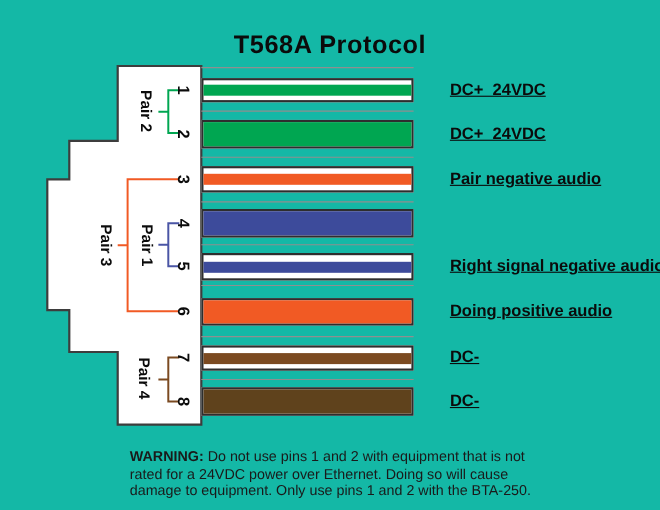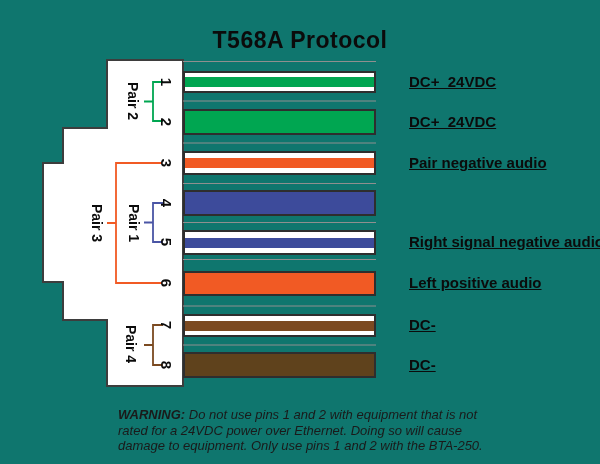--- a/index.html
+++ b/index.html
@@ -1,17 +1,17 @@
 <!DOCTYPE html>
 <html><head>
 <meta charset="utf-8">
 <style>
   html,body{margin:0;padding:0;background:#ffffff;}
   .stage{
-    position:relative;width:600px;height:464px;background:#0f766e;
+    position:relative;width:600px;height:464px;background:#14b8a6;
     font-family:"Liberation Sans","DejaVu Sans",sans-serif;color:#111;
     overflow:hidden;
   }
   .title{
     position:absolute;left:0;top:27px;width:600px;text-align:center;
     font-size:23px;font-weight:bold;letter-spacing:0.5px;color:#0b0b0b;
   }
   .overlay{position:absolute;left:0;top:0;}
   .wire{
     position:absolute;left:183px;width:193px;box-sizing:border-box;
@@ -30,21 +30,21 @@
     position:absolute;left:409px;height:16px;line-height:16px;
     font-size:15px;font-weight:bold;white-space:pre;color:#0b0b0b;text-decoration:underline;
   }
   .pair-label{
     position:absolute;width:50px;height:16px;line-height:16px;text-align:center;
     font-size:14px;font-weight:bold;color:#0b0b0b;white-space:pre;
     transform:rotate(90deg);
   }
   .warning{
     position:absolute;left:118px;top:407px;width:372px;
-    font-size:13px;line-height:15.5px;color:#1a1a1a;text-align:left;font-style:italic;
+    font-size:13px;line-height:15.5px;color:#1a1a1a;text-align:left;
   }
   .warning b{font-weight:bold;}
 </style>
 </head>
 <body>
 
 <div class="stage">
 
   <div class="title">T568A Protocol</div>
 
@@ -96,19 +96,19 @@
 
   <div class="pair-label" style="left:108px;top:93px">Pair 2</div>
   <div class="pair-label" style="left:72px;top:215px">Pair 3</div>
   <div class="pair-label" style="left:109px;top:215px">Pair 1</div>
   <div class="pair-label" style="left:106px;top:336px">Pair 4</div>
 
   <div class="fn" style="top:74px">DC+  24VDC</div>
   <div class="fn" style="top:114px">DC+  24VDC</div>
   <div class="fn" style="top:155px">Pair negative audio</div>
   <div class="fn" style="top:234px">Right signal negative audio</div>
-  <div class="fn" style="top:275px">Left positive audio</div>
+  <div class="fn" style="top:275px">Doing positive audio</div>
   <div class="fn" style="top:317px">DC-</div>
   <div class="fn" style="top:357px">DC-</div>
 
   <div class="warning"><b>WARNING:</b><span> Do not use pins 1 and 2 with equipment that is not rated for a 24VDC power over Ethernet. Doing so will cause damage to equipment. Only use pins 1 and 2 with the BTA-250.</span></div>
 
 </div>
 
 </body></html>

